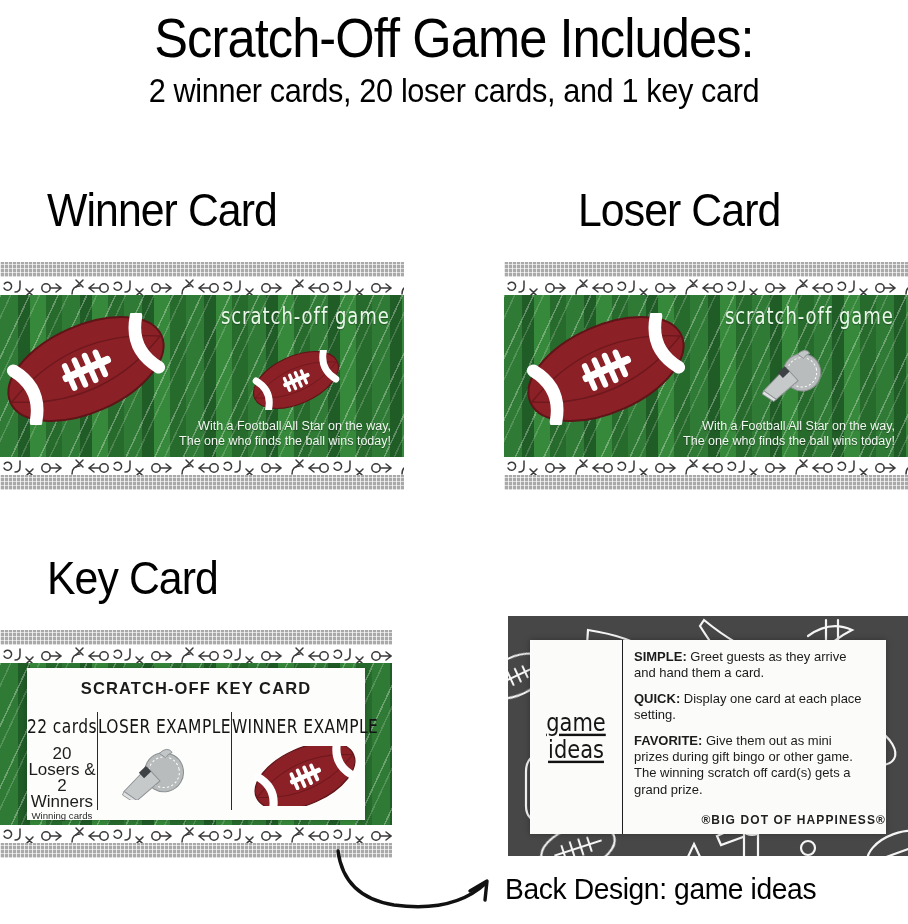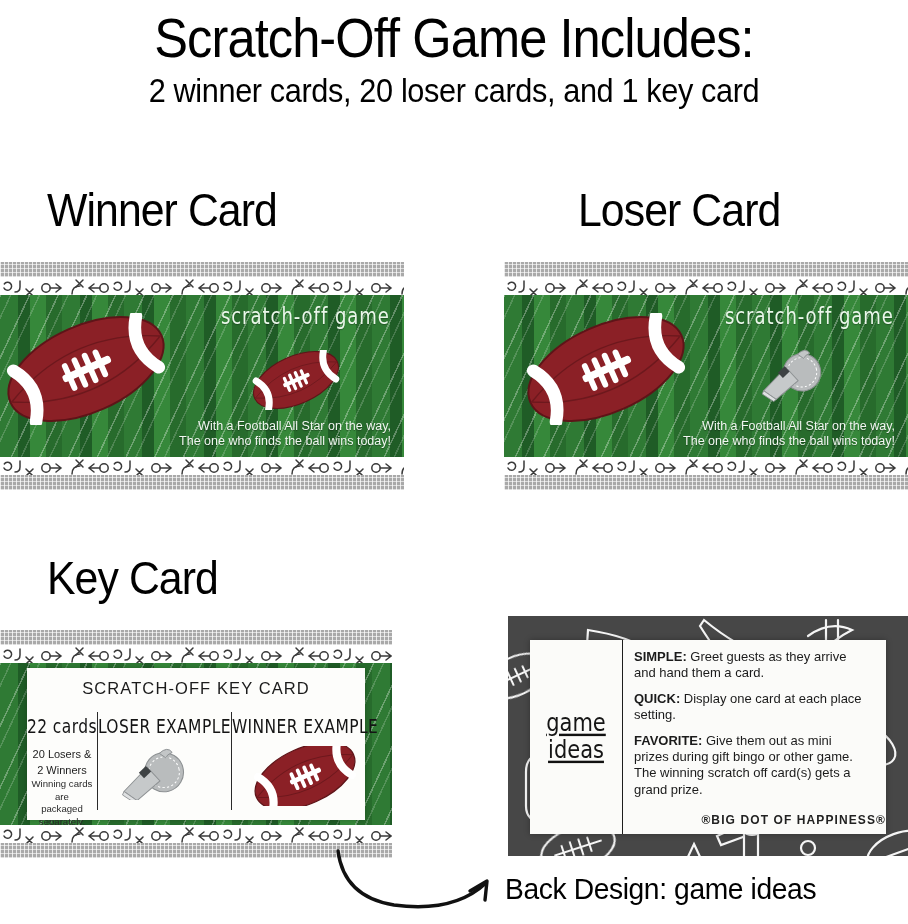--- a/index.html
+++ b/index.html
@@ -62,29 +62,29 @@
       transform-origin:100% 0;text-shadow:0 1px 1px rgba(0,0,0,.28);}
 
   .card-verse{position:absolute;right:13px;bottom:8px;text-align:right;
       font-size:12.5px;line-height:15px;color:#f1f8f1;white-space:nowrap;
       text-shadow:0 1px 1px rgba(0,0,0,.35);}
 
   
   .key-white{position:absolute;background:#fdfdfb;
       box-shadow:0 0 5px rgba(0,0,0,.22);}
   .key-title{position:absolute;left:0;right:0;top:11px;text-align:center;
-      font-size:16.5px;font-weight:400;letter-spacing:1.1px;color:#1b1b1b;}
+      font-size:16.5px;font-weight:700;letter-spacing:1.1px;color:#1b1b1b;}
   .key-cols{position:absolute;left:0;right:0;top:44px;bottom:10px;display:flex;}
   .key-col{flex:1;display:flex;flex-direction:column;align-items:center;
       padding-top:4px;}
   .key-col.mid{border-right:1.3px solid #2a2a2a;}
   .key-head{font-family:"DejaVu Sans",sans-serif;font-size:15.5px;
       letter-spacing:.4px;color:#141414;transform:scaleY(1.22);
       transform-origin:50% 0;margin-bottom:12px;white-space:nowrap;}
-  .key-sub{font-size:11px;line-height:16px;text-align:center;color:#1d1d1d;}
+  .key-sub{font-size:17px;line-height:16px;text-align:center;color:#1d1d1d;}
   .key-fine{font-size:9.6px;line-height:12.5px;text-align:center;color:#2a2a2a;
       }
 
   
   .back-card{position:absolute;overflow:hidden;background:#474747;}
   .back-doodles{position:absolute;inset:0;}
   .back-white{position:absolute;background:#fbfbf9;
       box-shadow:0 0 6px rgba(0,0,0,.3);display:flex;}
   .bw-left{width:92px;display:flex;flex-direction:column;justify-content:center;
       align-items:center;border-right:1.6px solid #1d1d1d;text-decoration:underline;}

